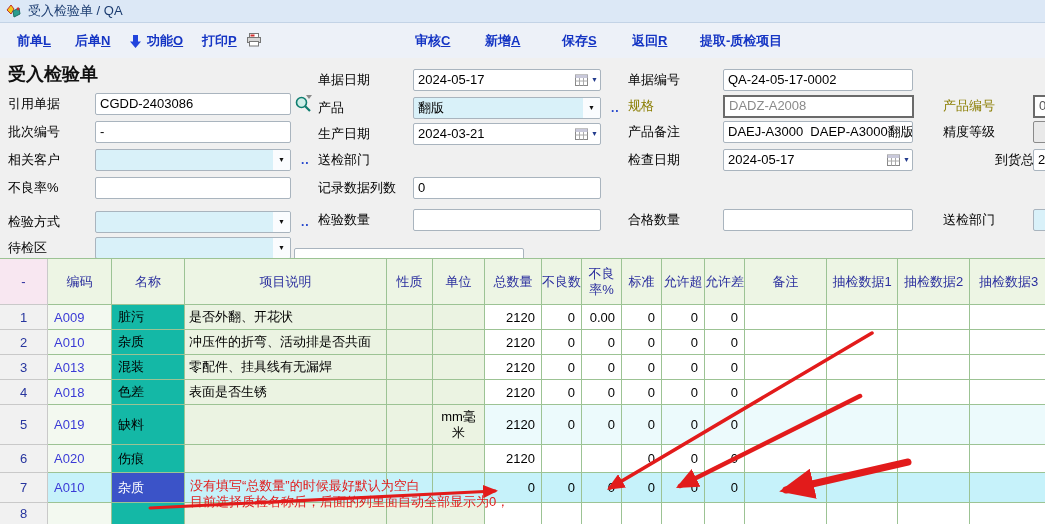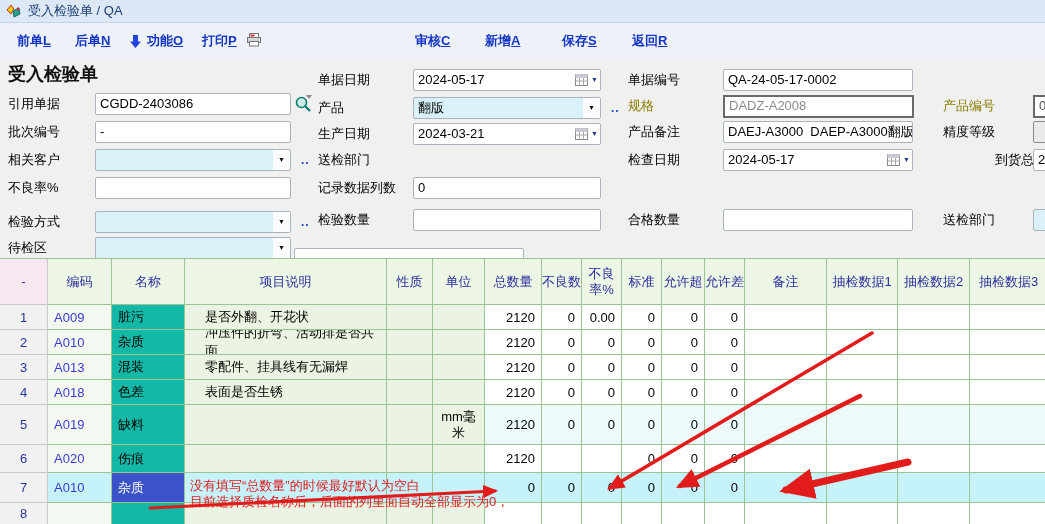--- a/index.html
+++ b/index.html
@@ -53,21 +53,21 @@
   .trow{display:flex;}
   .cell{box-sizing:border-box;flex:none;display:flex;align-items:center;font-size:13px;
         border-right:1px solid #9cc394;border-bottom:1px solid #9cc394;overflow:hidden;
         color:#000;background:#fff;}
   .hc{justify-content:center;text-align:center;background:#edf5e4;color:#2b2f9e;line-height:15px;}
   .hc0{background:#f8e7f1;border-right-color:#c9c9c9;border-bottom-color:#c9c9c9;}
   .rn{justify-content:center;background:#f1f1f1;border-right-color:#c9c9c9;
       border-bottom-color:#c9c9c9;color:#27359e;}
   .code{background:#f3f9f0;color:#3a3ad6;padding-left:6px;}
   .nm{background:#14b8a6;padding-left:6px;}
-  .grn{background:#ebf3e2;padding-left:20px;}
+  .grn{background:#ebf3e2;padding-left:4px;}
   .cell.cC{justify-content:center;padding:0 4px;text-align:center;line-height:16px;
            flex-wrap:wrap;align-content:center;display:flex;}
   .num{justify-content:flex-end;padding-right:6px;background:#fff;}
   .wht{background:#fff;}
   .hl1{background:#ecfafc !important;}
   .hl2{background:#c6f2fa !important;}
   .sel{background:#3b53c8 !important;color:#fff !important;padding-left:6px;}
   .c0{width:48px}.c1{width:64px}.c2{width:73px}.c3{width:202px}.c4{width:46px}
   .c5{width:52px}.c6{width:57px}.c7{width:40px}.c8{width:40px}.c9{width:40px}
   .c10{width:43px}.c11{width:40px}.c12{width:82px}.c13{width:71px}.c14{width:72px}.c15{width:78px}
@@ -109,20 +109,21 @@
         <rect x="3.5" y="0.5" width="9" height="4" fill="#fff" stroke="#777"></rect>
         <rect x="1.5" y="4.5" width="13" height="5" fill="#d6d6d6" stroke="#777"></rect>
         <rect x="3.5" y="8.5" width="9" height="4.5" fill="#fff" stroke="#777"></rect>
         <rect x="4.5" y="1.5" width="4" height="2" fill="#d03030"></rect>
       </svg>
     </span>
     <span class="tbi tb-audit"><span>审核</span><span class="k">C</span></span>
     <span class="tbi tb-add"><span>新增</span><span class="k">A</span></span>
     <span class="tbi tb-save"><span>保存</span><span class="k">S</span></span>
     <span class="tbi tb-back"><span>返回</span><span class="k">R</span></span>
+    <span class="tbi tb-extract"><span>提取-质检项目</span></span>
   </div>
 
   <div class="form">
     <div class="form-title">受入检验单</div>
 
     <span class="lbl" style="left:8px;top:35px">引用单据</span>
     <div class="ctl" style="left:95px;top:35px;width:196px"><span>CGDD-2403086</span></div>
     <span class="lookup" style="left:294px;top:36px">
       <svg width="19" height="19" viewBox="0 0 19 19">
         <circle cx="7.5" cy="8.5" r="5" fill="#cdeee8" stroke="#0e7d6f" stroke-width="1.6"></circle>

